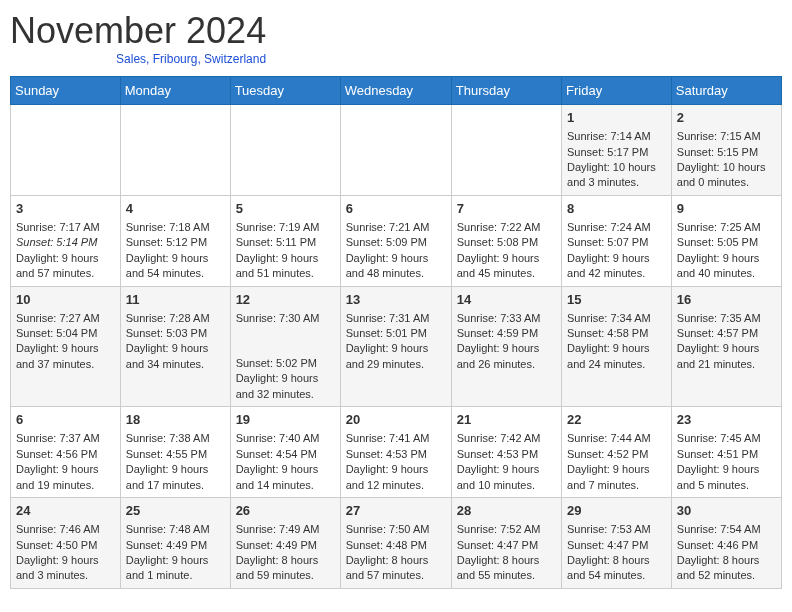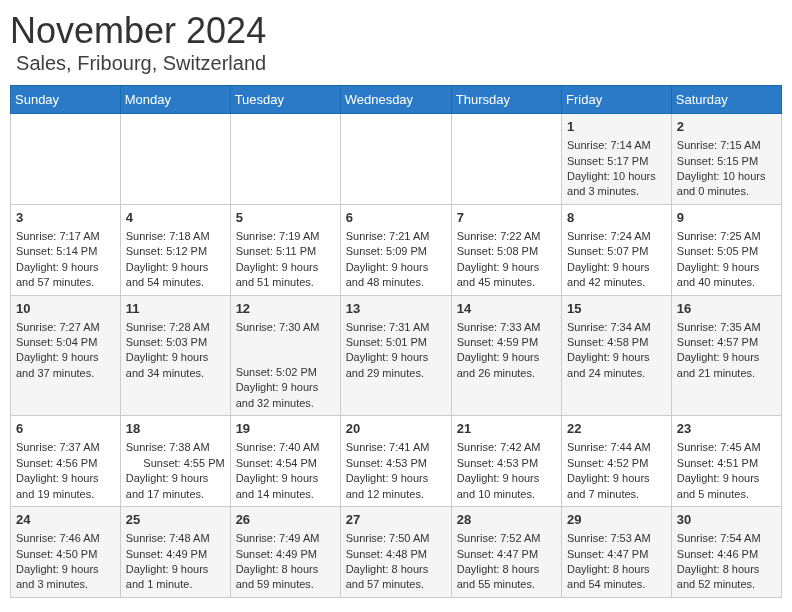--- a/index.html
+++ b/index.html
@@ -36,22 +36,22 @@
     }
     .title-area {
       text-align: right;
     }
     .month-year {
       font-size: 36px;
       color: #333;
       font-weight: normal;
     }
     .location {
-      font-size: 20px;
-      color: #404040;
+      font-size: 12px;
+      color: #1d4ed8;
     }
     table {
       width: 100%;
       border-collapse: collapse;
       font-size: 11px;
     }
     thead tr th {
       background: #2a7ac7;
       color: #fff;
       padding: 6px 4px;
@@ -123,21 +123,21 @@
           <span class="day-num">2</span>
           <span style="display: block;">Sunrise: 7:15 AM</span>
           <span style="display: block;">Sunset: 5:15 PM</span>
           <span style="display: block;">Daylight: 10 hours and 0 minutes.</span>
         </td>
       </tr>
       <tr>
         <td>
           <span class="day-num">3</span>
           <span style="display: block;">Sunrise: 7:17 AM</span>
-          <span style="display: block;">Sunset: 5:14 PM</span>
+          <span style="display: block; font-style: italic;">Sunset: 5:14 PM</span>
           <span style="display: block;">Daylight: 9 hours and 57 minutes.</span>
         </td>
         <td>
           <span class="day-num">4</span>
           <span style="display: block;">Sunrise: 7:18 AM</span>
           <span style="display: block;">Sunset: 5:12 PM</span>
           <span style="display: block;">Daylight: 9 hours and 54 minutes.</span>
         </td>
         <td>
           <span class="day-num">5</span>
@@ -217,21 +217,21 @@
       <tr>
         <td>
           <span class="day-num">6</span>
           <span style="display: block;">Sunrise: 7:37 AM</span>
           <span style="display: block;">Sunset: 4:56 PM</span>
           <span style="display: block;">Daylight: 9 hours and 19 minutes.</span>
         </td>
         <td>
           <span class="day-num">18</span>
           <span style="display: block;">Sunrise: 7:38 AM</span>
-          <span style="display: block; text-align: right;">Sunset: 4:55 PM</span>
+          <span style="display: block;">Sunset: 4:55 PM</span>
           <span style="display: block;">Daylight: 9 hours and 17 minutes.</span>
         </td>
         <td>
           <span class="day-num">19</span>
           <span style="display: block;">Sunrise: 7:40 AM</span>
           <span style="display: block;">Sunset: 4:54 PM</span>
           <span style="display: block;">Daylight: 9 hours and 14 minutes.</span>
         </td>
         <td>
           <span class="day-num">20</span>

